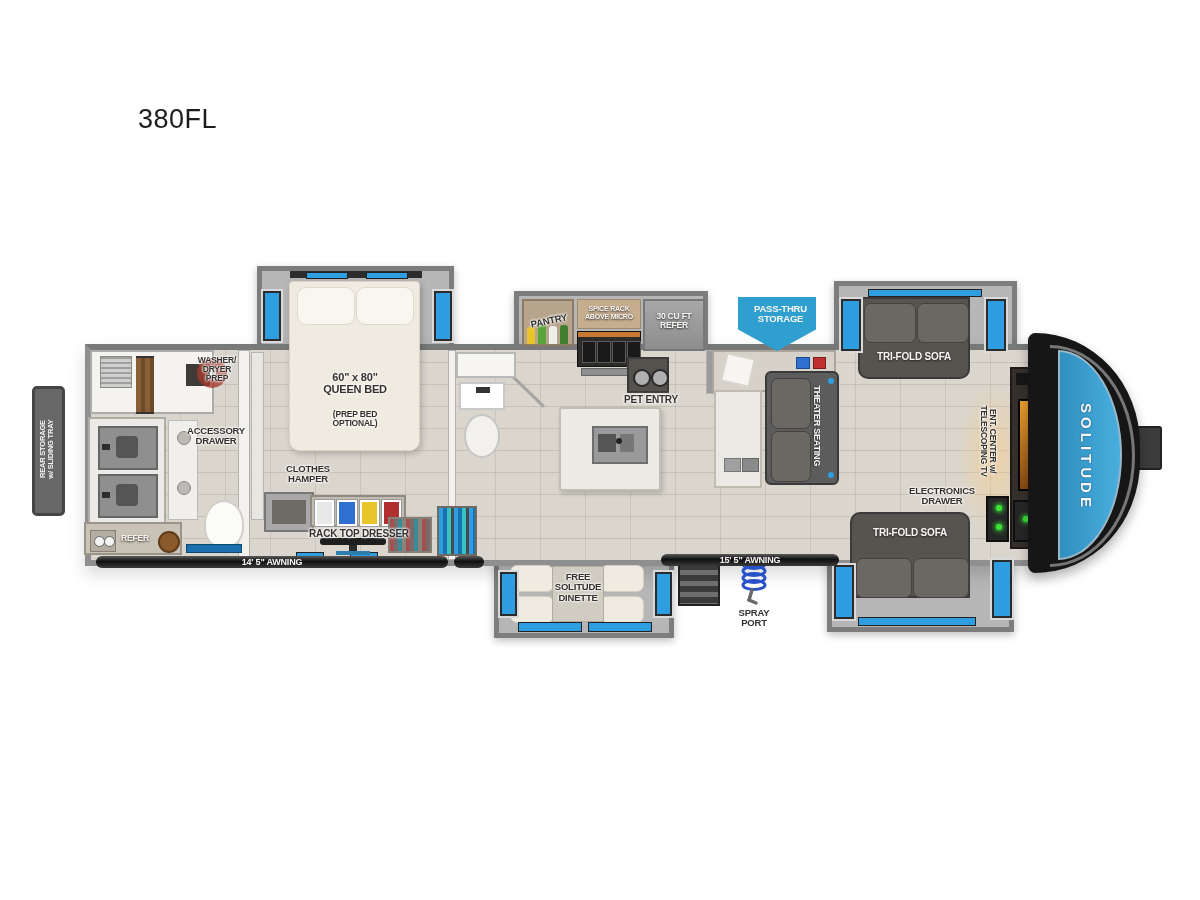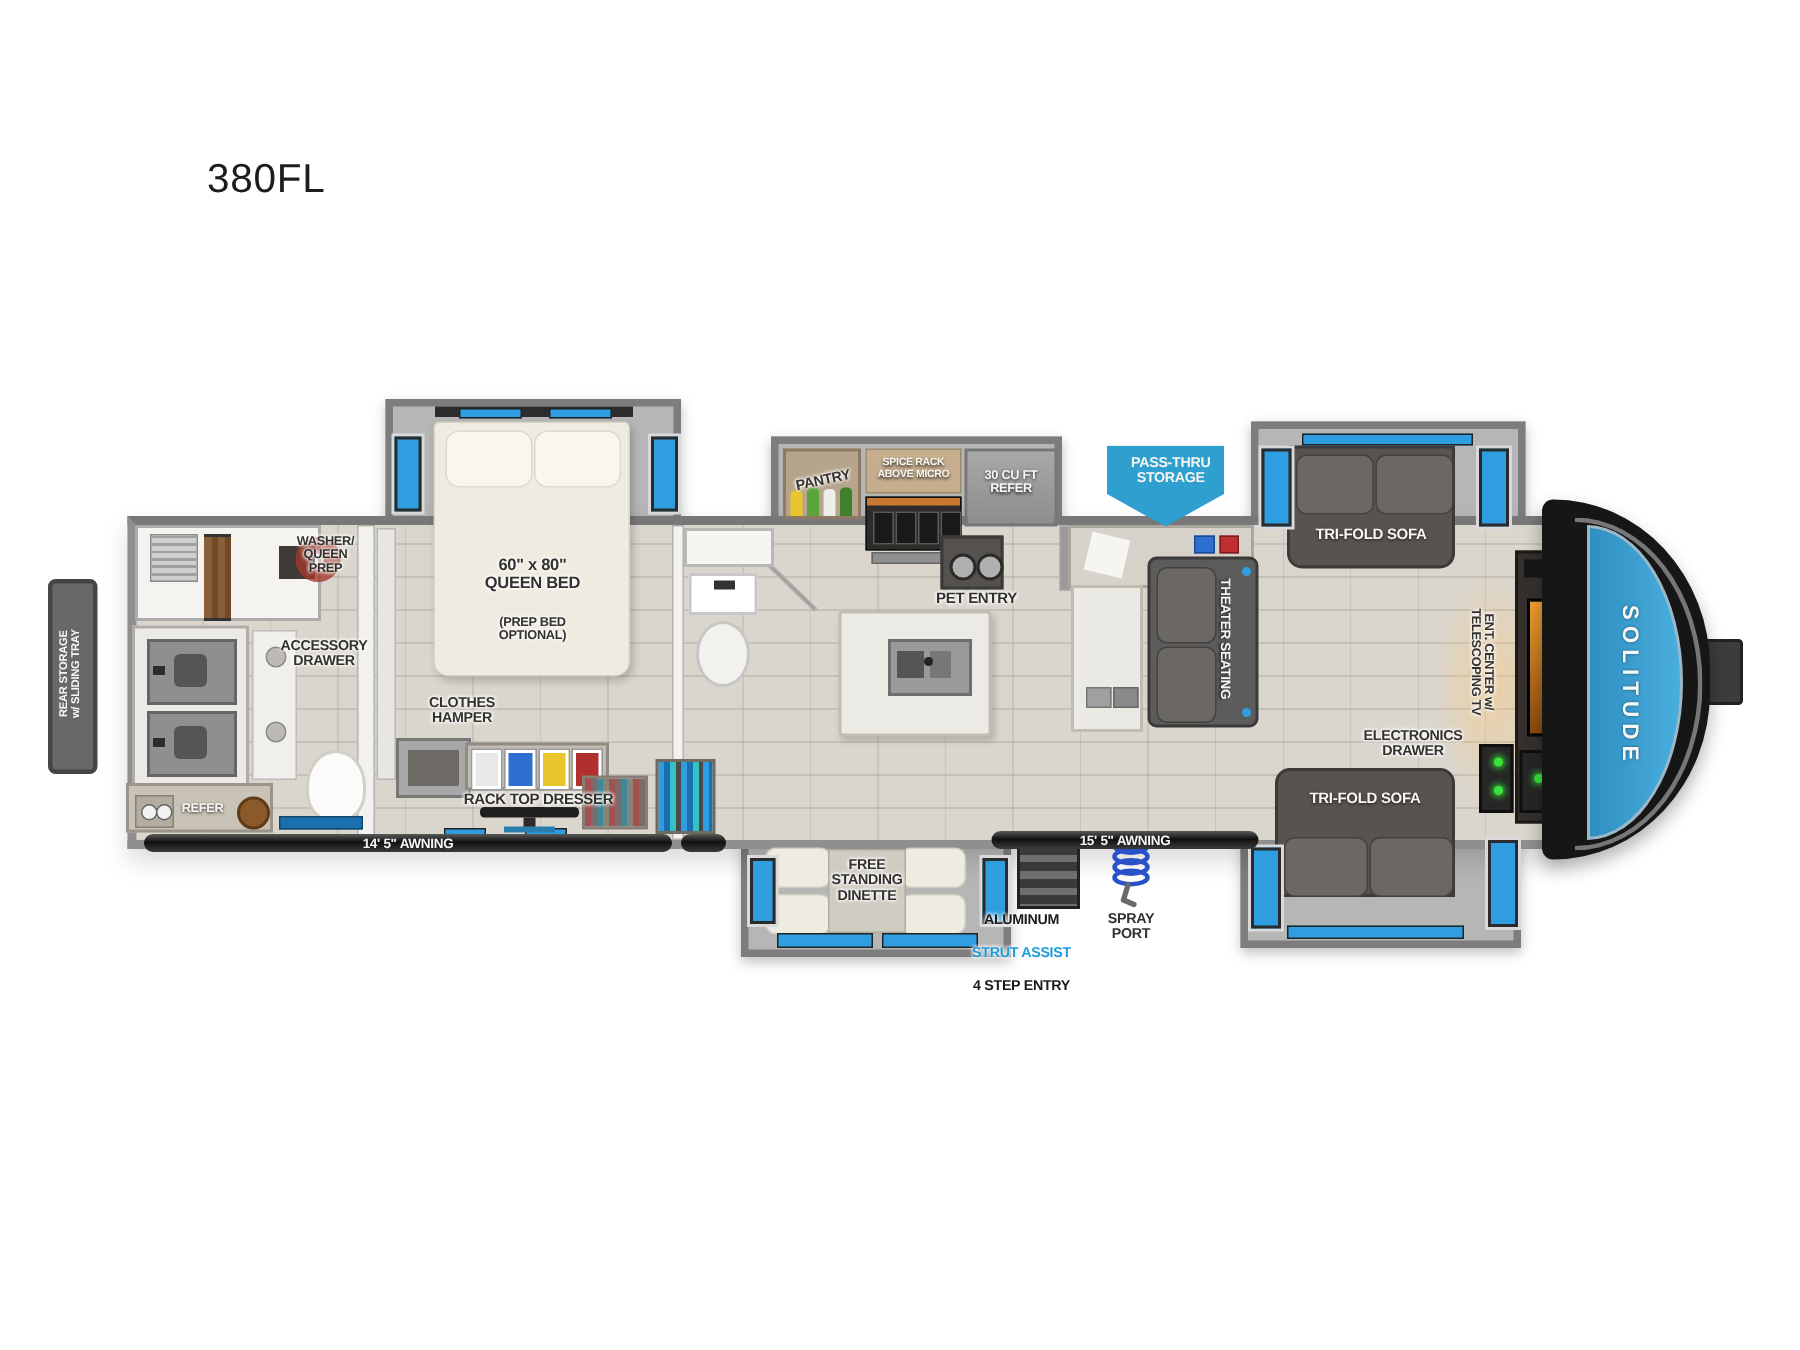--- a/index.html
+++ b/index.html
@@ -79,21 +79,21 @@
 
   <div class="furn" style="left:90px;top:350px;width:124px;height:64px;background:#f4f3f0;border:2px solid #ababab;">
     <div class="abs" style="left:8px;top:4px;width:30px;height:30px;border:1px solid #8a8a8a;
          background:repeating-linear-gradient(0deg,#cfcfcf 0 3px,#9f9f9f 3px 5px),repeating-linear-gradient(90deg,transparent 0 3px,rgba(90,90,90,.5) 3px 5px);"></div>
     <div class="abs" style="left:44px;top:4px;width:18px;height:54px;
          background:repeating-linear-gradient(90deg,#8a5f38 0 5px,#6f4a28 5px 9px);border-top:2px solid #333;border-bottom:2px solid #333;"></div>
     <div class="abs" style="left:94px;top:12px;width:24px;height:22px;background:#3f3a36;"></div>
   </div>
   <div class="furn" style="left:197px;top:358px;width:30px;height:30px;border:11px solid #a23a2d;border-radius:50%;opacity:.8;"></div>
   <div class="label" style="left:184px;top:356px;width:66px;font-size:8.5px;">WASHER/
-QUEEN
+DRYER
 PREP</div>
 
   <div class="furn" style="left:88px;top:417px;width:78px;height:110px;background:#eceae6;border:2px solid #b0aca6;">
     <div class="abs" style="left:8px;top:7px;width:56px;height:40px;background:#8f8f8f;border:2px solid #666;">
       <div class="abs" style="left:16px;top:8px;width:22px;height:22px;background:#555;border-radius:4px;"></div>
       <div class="abs" style="left:2px;top:16px;width:8px;height:6px;background:#2d2d2d;"></div>
     </div>
     <div class="abs" style="left:8px;top:55px;width:56px;height:40px;background:#8f8f8f;border:2px solid #666;">
       <div class="abs" style="left:16px;top:8px;width:22px;height:22px;background:#555;border-radius:4px;"></div>
       <div class="abs" style="left:2px;top:16px;width:8px;height:6px;background:#2d2d2d;"></div>
@@ -240,38 +240,33 @@
   <div class="furn" style="left:1013px;top:500px;width:23px;height:42px;background:#262626;border:2px solid #0f0f0f;z-index:9;">
     <div class="greenled" style="left:8px;top:14px;"></div>
   </div>
 
   <div class="furn cream" style="left:510px;top:565px;width:44px;height:27px;"></div>
   <div class="furn cream" style="left:600px;top:565px;width:44px;height:27px;"></div>
   <div class="furn cream" style="left:510px;top:596px;width:44px;height:27px;"></div>
   <div class="furn cream" style="left:600px;top:596px;width:44px;height:27px;"></div>
   <div class="furn" style="left:552px;top:566px;width:52px;height:56px;background:#d0ccc2;border:1px solid #b0aca2;z-index:8;"></div>
   <div class="label" style="left:540px;top:572px;width:76px;font-size:9.5px;z-index:30;">FREE
-STANDING
+SOLITUDE
 DINETTE</div>
 
   <div class="awning" style="left:96px;top:556px;width:352px;">
     <div class="label light" style="text-shadow:none;">14' 5" AWNING</div>
   </div>
   <div class="awning" style="left:454px;top:556px;width:30px;"></div>
   <div class="awning" style="left:661px;top:554px;width:178px;">
     <div class="label light" style="text-shadow:none;">15' 5" AWNING</div>
   </div>
 
   <div class="furn" style="left:678px;top:562px;width:42px;height:44px;border:2px solid #222;z-index:18;
        background:repeating-linear-gradient(180deg,#3a3a3a 0 6px,#6e6e6e 6px 11px);"></div>
-  <div class="label" style="left:638px;top:598px;width:86px;font-size:9.5px;line-height:1.15;">
-    <span style="display:block;color:#1a1a1a;">ALUMINUM</span>
-    <span style="display:block;color:#1e9cd7;">STRUT ASSIST</span>
-    <span style="display:block;color:#1a1a1a;">4 STEP ENTRY</span>
-  </div>
 
   <svg class="abs" style="left:738px;top:556px;z-index:18;" width="32" height="52" viewBox="0 0 32 52">
     <g fill="none" stroke="#2a52c8" stroke-width="3" stroke-linecap="round">
       <ellipse cx="16" cy="8" rx="11" ry="4.5"></ellipse>
       <ellipse cx="16" cy="15" rx="11" ry="4.5"></ellipse>
       <ellipse cx="16" cy="22" rx="11" ry="4.5"></ellipse>
       <ellipse cx="16" cy="29" rx="11" ry="4.5"></ellipse>
     </g>
     <g stroke="#6a6a6a" stroke-width="3.5" stroke-linecap="round">
       <line x1="14" y1="34" x2="11" y2="44"></line>

